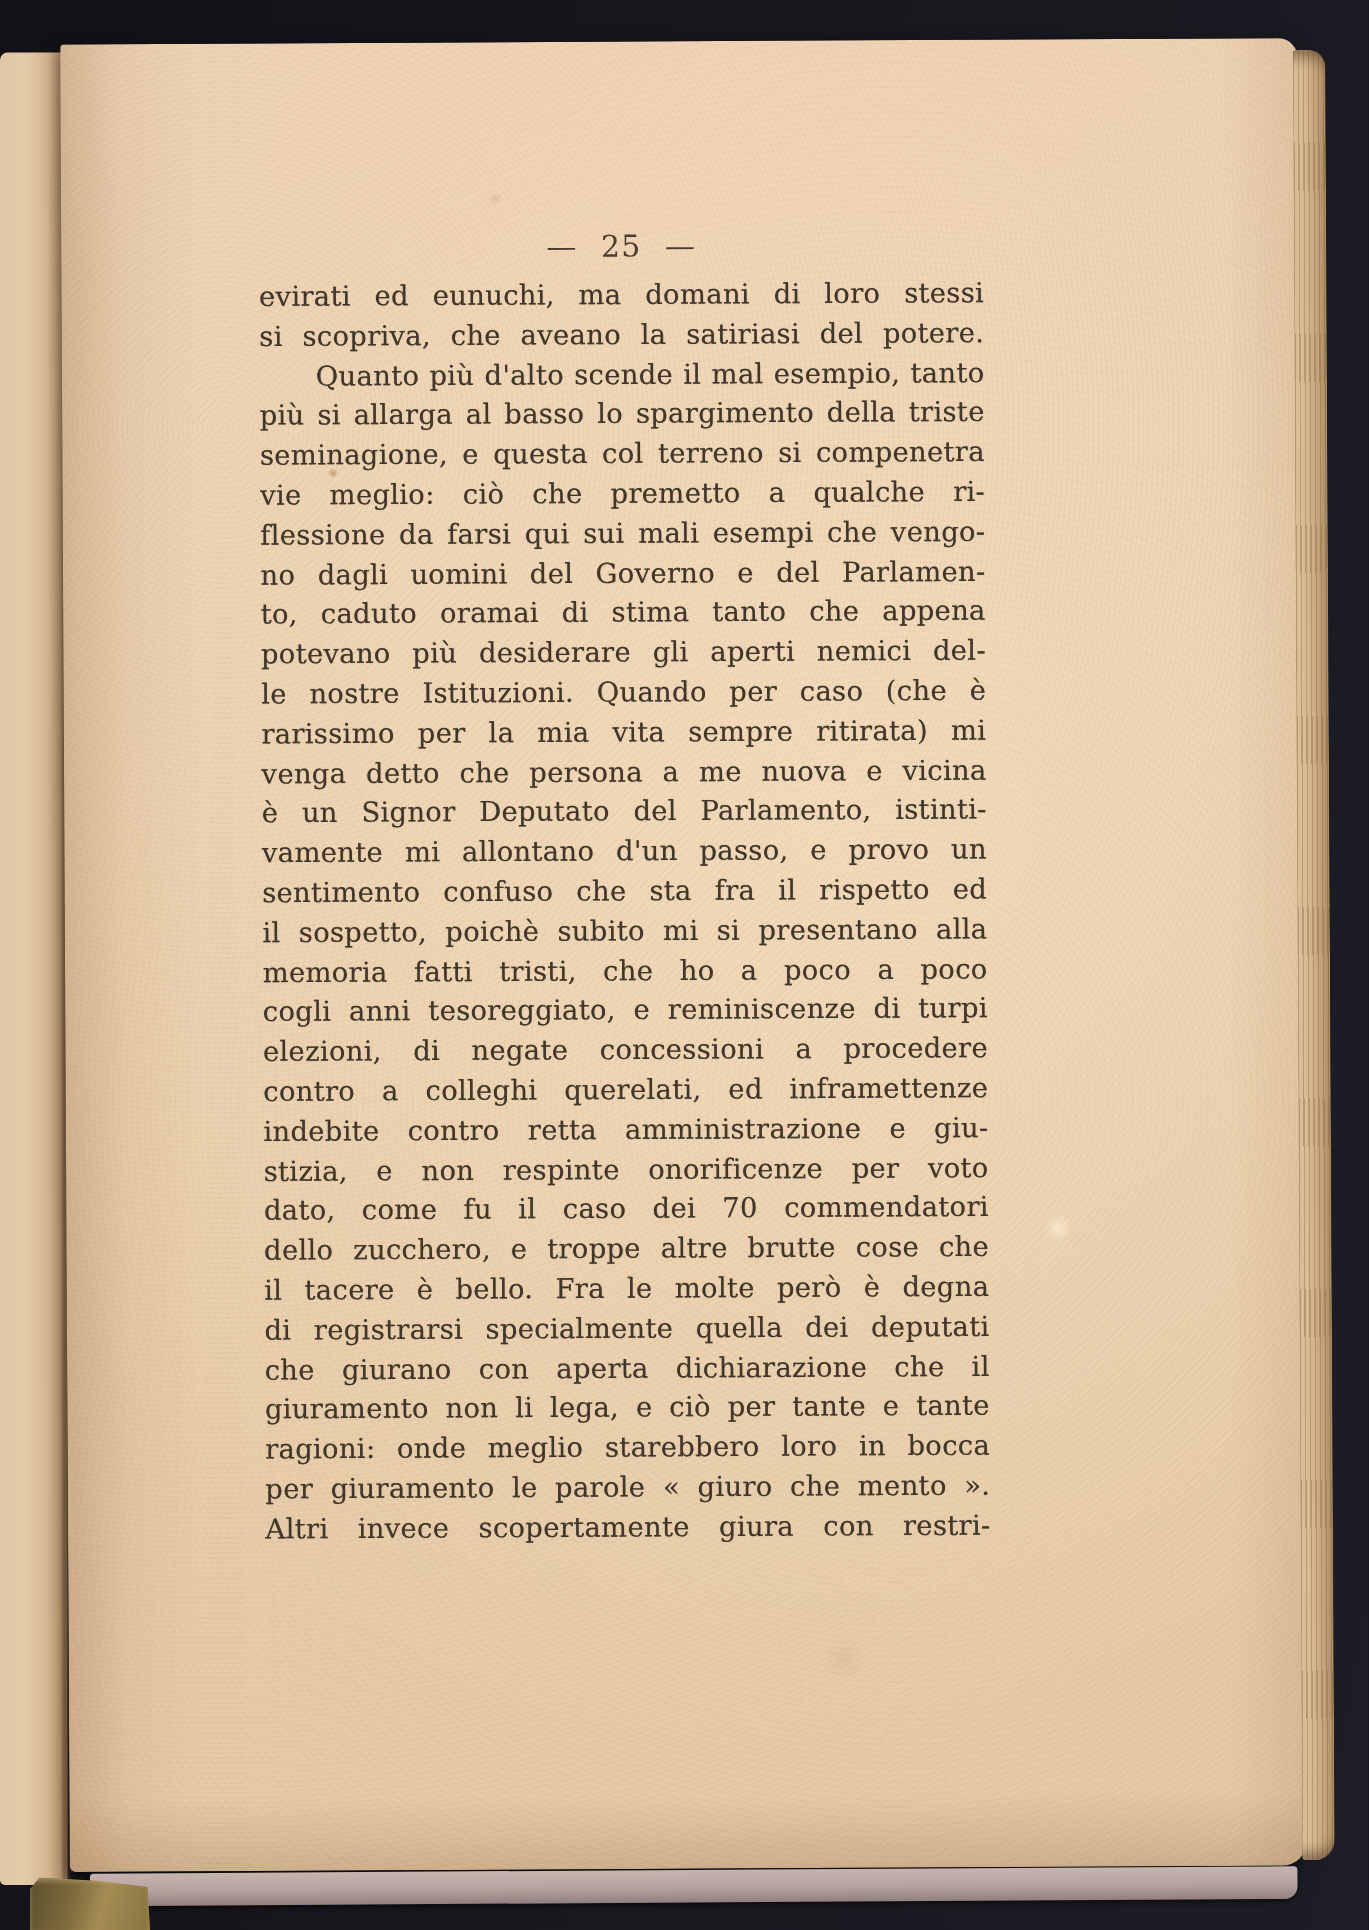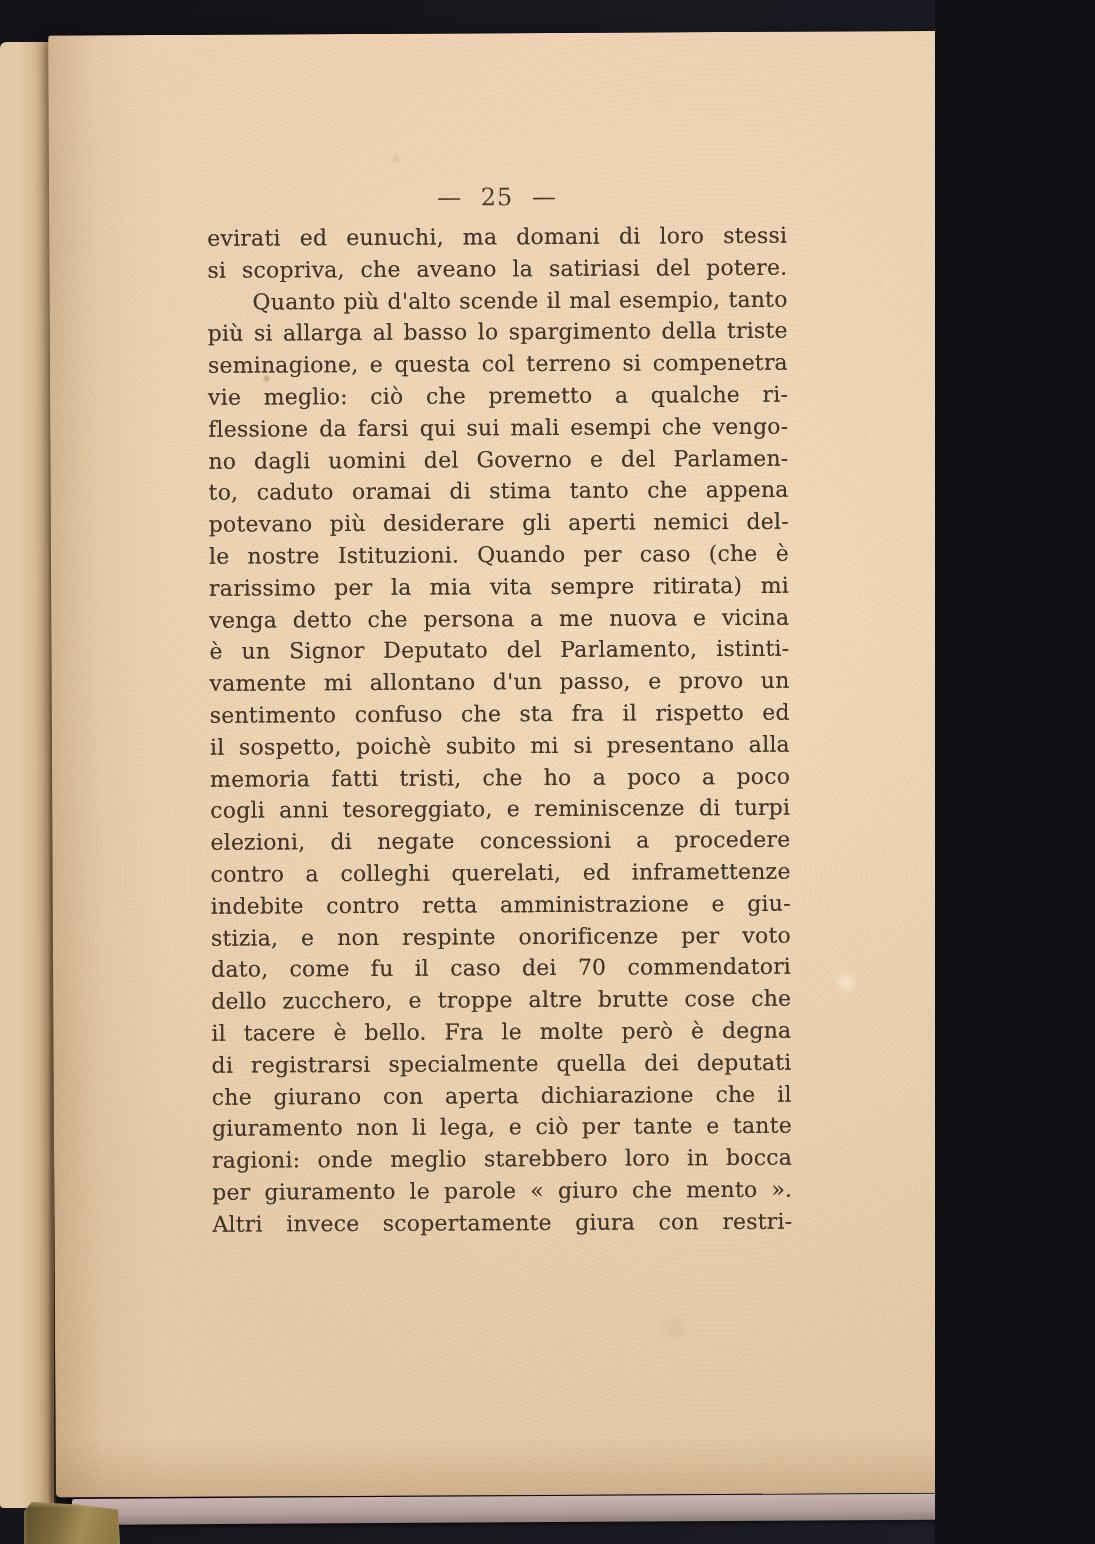--- a/index.html
+++ b/index.html
@@ -1,18 +1,18 @@
 <!DOCTYPE html>
 <html><head>
 <meta charset="utf-8">
 <style>
   html,body{margin:0;padding:0;background:#101014;}
   .stage{
     position:relative;
-    width:935px;height:1544px;
+    width:1095px;height:1544px;
     overflow:hidden;
     background:linear-gradient(100deg,#111116 0%,#17171d 45%,#1d1d27 100%);
     font-family:"DejaVu Serif", serif;
   }
   
   .prev-page-edge{
     position:absolute;left:0;top:42px;width:54px;height:1466px;
     background:linear-gradient(to right,
       #dfc6a5 0%, #e4cca9 35%, #d3b590 70%, #b2916c 92%, #8f7150 100%);
     border-radius:6px 0 0 4px;

